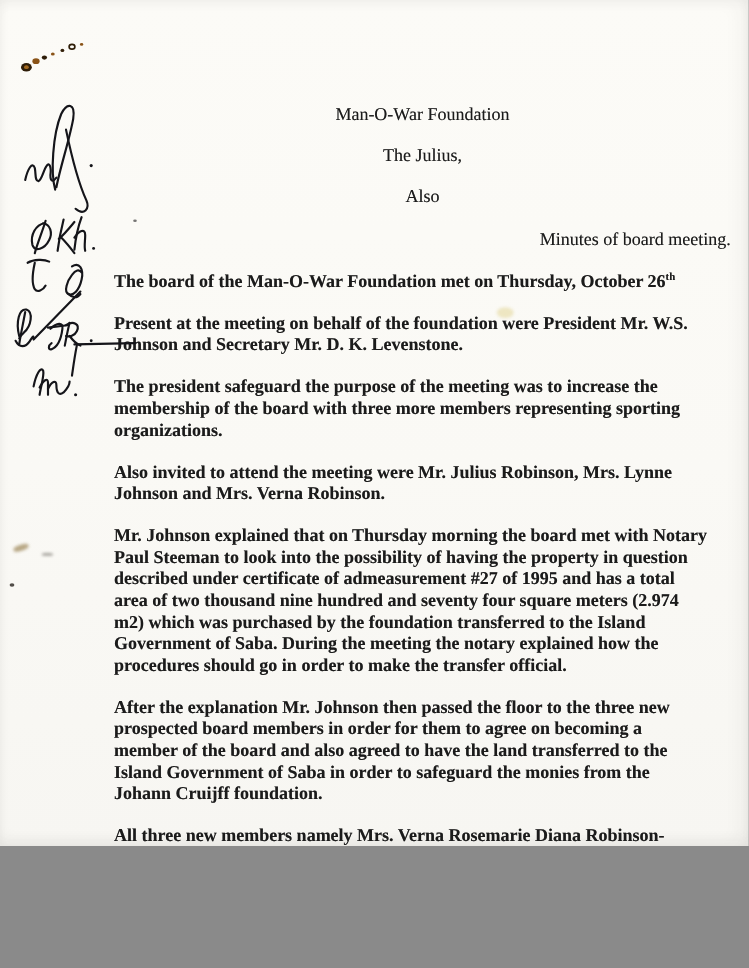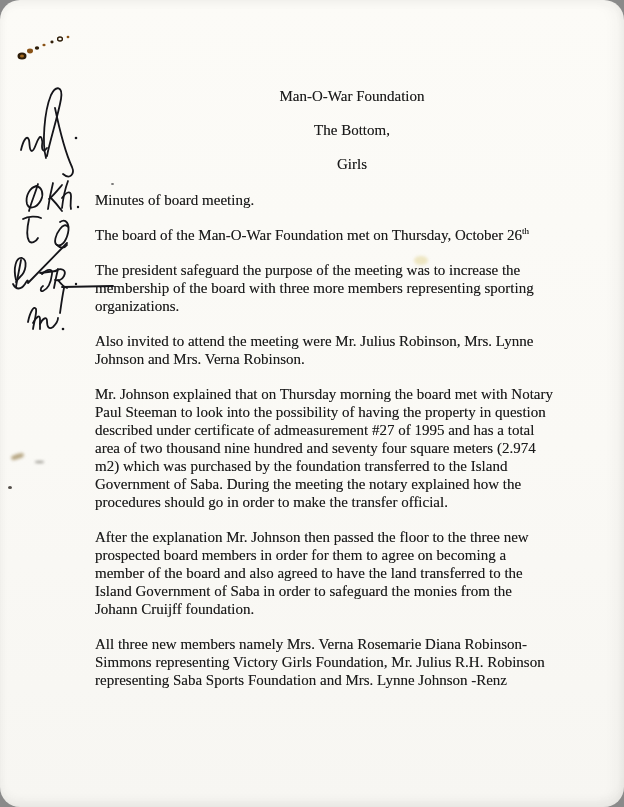--- a/index.html
+++ b/index.html
@@ -1,55 +1,56 @@
 <!DOCTYPE html>
 <html><head>
 <meta charset="utf-8">
 <style>
   html,body{margin:0;padding:0;}
   body{background:#8a8a8a;}
   .page{
     position:relative;
-    width:624px;height:807px;
+    width:624px;height:705px;
     background:linear-gradient(180deg,#fcfbf7 0%,#faf9f5 55%,#f7f6f2 100%);
     font-family:"Liberation Serif", serif;
     color:#1b1b1b;
     overflow:hidden;
     box-shadow:inset -8px 0 14px rgba(60,60,55,0.04), inset 0 -6px 10px rgba(60,60,55,0.05), inset 0 4px 8px rgba(60,60,55,0.03);
-    border-radius:20px;
   }
   .content{position:absolute;left:95px;top:88px;width:514px;}
   .title-block{font-size:15px;line-height:17px;text-align:center;white-space:pre-line;}
-  .subject{font-size:15px;line-height:17px;text-align:left;margin-top:19px;}
+  .subject{font-size:15px;line-height:17px;text-align:right;margin-top:19px;}
   .para{font-size:15px;line-height:18px;margin:17px 0 0 0;white-space:pre-line;
-        text-shadow:0 0 0.5px rgba(27,27,27,0.5);}
+        text-shadow:0 0 0.5px rgba(27,27,27,0.5);font-weight:bold;}
   .title-block,.subject{text-shadow:0 0 0.5px rgba(27,27,27,0.5);}
   sup.ord{font-size:9px;line-height:0;vertical-align:super;}
   .svg-overlay{position:absolute;left:0;top:0;pointer-events:none;}
   .stain{position:absolute;border-radius:50%;filter:blur(1.5px);}
   .stain-yellow{left:414px;top:256px;width:14px;height:9px;background:rgba(222,206,130,0.45);}
   .smudge-a{left:11px;top:454px;width:13px;height:5px;background:rgba(130,100,40,0.55);transform:rotate(-18deg);border-radius:40%;}
   .smudge-b{left:35px;top:461px;width:9px;height:2px;background:rgba(60,55,45,0.55);border-radius:40%;}
   .smudge-c{left:8px;top:486px;width:4px;height:3px;background:rgba(40,35,30,0.8);filter:blur(0.4px);}
   .speck{left:111px;top:183px;width:3px;height:2px;background:rgba(60,60,60,0.7);filter:blur(0.3px);}
 </style>
 </head>
 <body>
 
 <div class="page">
 
   <div class="content">
     <div class="title-block"><span>Man-O-War Foundation</span><br>
-<span>The Bottom,</span><br>
-<span>Girls</span></div>
+<span>The Julius,</span><br>
+<span>Also</span></div>
 
     <div class="subject">Minutes of board meeting.</div>
 
     <p class="para"><span>The board of the Man-O-War Foundation met on Thursday, October 26</span><sup class="ord">th</sup><br></p>
 
+    <p class="para">Present at the meeting on behalf of the foundation were President Mr. W.S.
+Johnson and Secretary Mr. D. K. Levenstone.</p>
     <p class="para">The president safeguard the purpose of the meeting was to increase the
 membership of the board with three more members representing sporting
 organizations.</p>
     <p class="para">Also invited to attend the meeting were Mr. Julius Robinson, Mrs. Lynne
 Johnson and Mrs. Verna Robinson.</p>
     <p class="para">Mr. Johnson explained that on Thursday morning the board met with Notary
 Paul Steeman to look into the possibility of having the property in question
 described under certificate of admeasurement #27 of 1995 and has a total
 area of two thousand nine hundred and seventy four square meters (2.974
 m2) which was purchased by the foundation transferred to the Island

